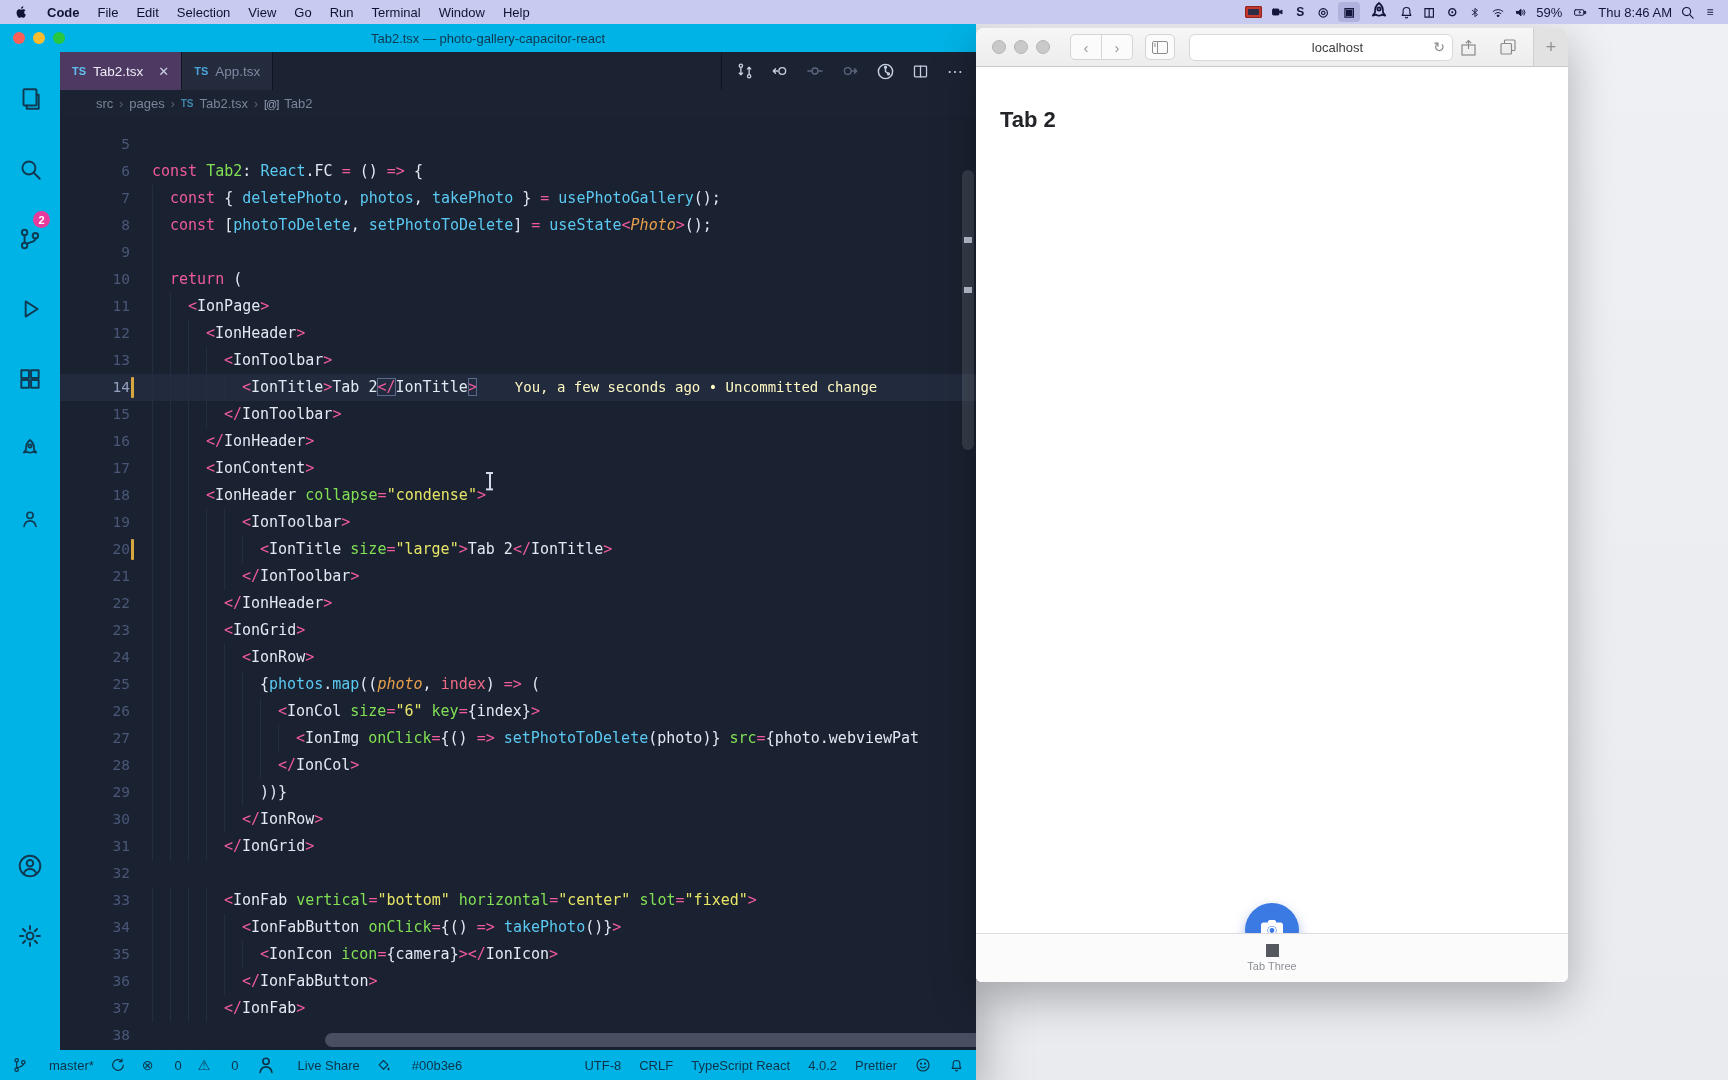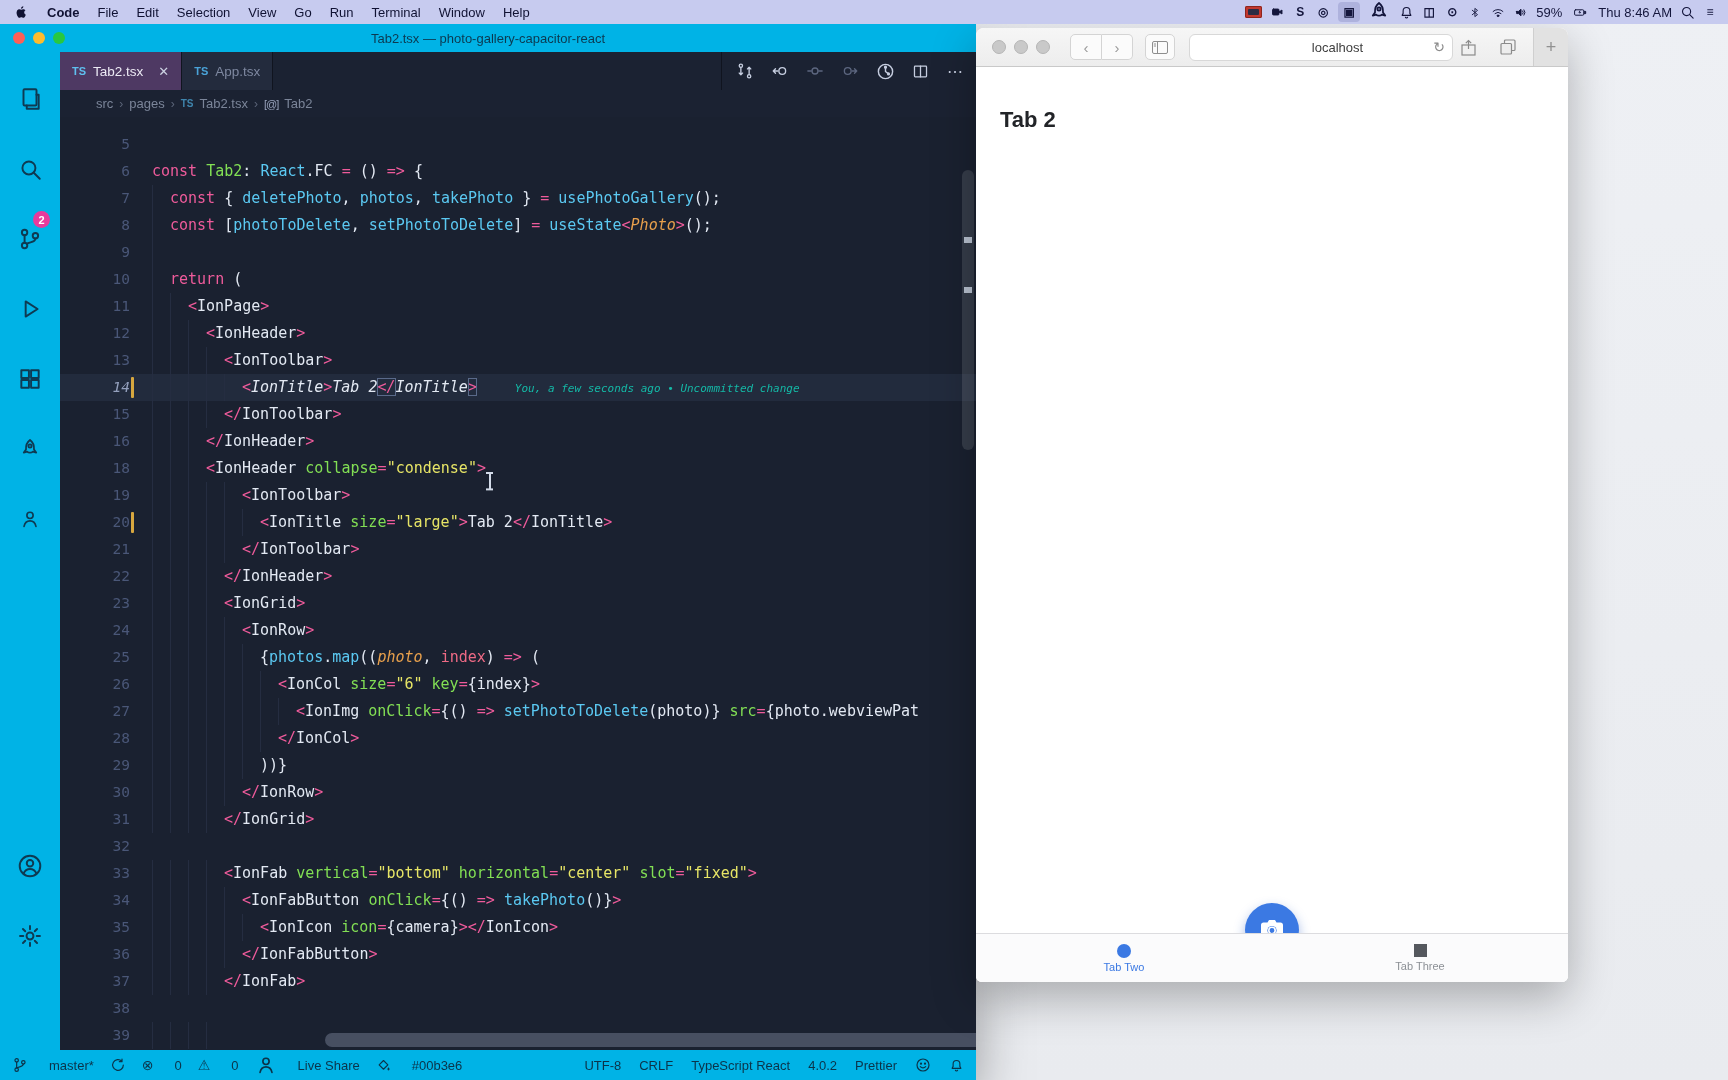--- a/index.html
+++ b/index.html
@@ -48,30 +48,30 @@
   .breadcrumbs{position:absolute;left:60px;top:66px;right:0;height:27px;background:#1b2232;display:flex;
                align-items:center;gap:6px;padding-left:36px;font-size:13px;color:#7b8599;}
   .bc-sep{color:#5b6478;font-size:12px;}
   .bc-ts{font-size:10px;font-weight:bold;color:#3f85ad;}
   .bc-sym{color:#98a2bb;font-size:11px;letter-spacing:-1px;}
   
   .editor{position:absolute;left:60px;top:93px;right:0;bottom:30px;overflow:hidden;background:#1a2130;}
   .code-scroll{position:absolute;left:0;top:0;right:0;bottom:0;overflow:hidden;}
   .lines{position:relative;margin-top:14px;font-family:"DejaVu Sans Mono",monospace;font-size:15px;}
   .line{position:relative;height:27px;line-height:27px;white-space:pre;display:flex;}
-  .line.cur{background:#222b3d;font-style:italic;}
+  .line.cur{background:#222b3d;}
   .gut{flex:0 0 70px;text-align:right;color:#4a5778;padding-right:22px;font-size:14.5px;}
   .line.cur .gut{color:#94a0bd;}
   .modbar{position:absolute;left:71px;top:3px;width:3px;height:21px;background:#d7a73f;border-radius:1px;}
   .codetxt{flex:1;overflow:hidden;}
   .ig{display:inline-block;width:18px;box-shadow:inset 1px 0 0 #252d41;}
   .tk-kw{color:#ef5b9b;} .tk-kwb{color:#ef5b9b;outline:1px solid #5a6a8a;outline-offset:-1px;}
   .tk-pl{color:#e3e9f3;} .tk-cy{color:#5bc9f2;} .tk-gr{color:#82df54;}
   .tk-or{color:#e8a04c;font-style:italic;} .tk-st{color:#e7e566;} .tk-rd{color:#ef6a85;}
-  .blame{color:#14b8a6;margin-left:38px;font-size:11px;}
+  .blame{color:#fef9c3;margin-left:38px;font-size:14px;}
   .vscroll{position:absolute;right:2px;top:53px;width:12px;height:280px;background:rgba(255,255,255,.12);border-radius:6px;}
   .vmark{position:absolute;right:4px;width:8px;height:6px;background:#cfd8e6;opacity:.85;}
   .hscroll{position:absolute;left:265px;width:679px;height:14px;background:rgba(145,156,178,.38);border-radius:7px;bottom:3px;}
   .ibeam{position:absolute;left:426px;top:355px;width:7px;height:20px;color:#d3dbe9;}
   .ibeam:before{content:"";position:absolute;left:3px;top:2px;bottom:2px;width:1.6px;background:#d3dbe9;}
   .ibeam:after{content:"";position:absolute;left:0;right:0;top:0;height:1.6px;background:#d3dbe9;box-shadow:0 16.4px 0 #d3dbe9;}
   
   .statusbar{position:absolute;left:0;bottom:0;width:100%;height:30px;background:#00b3e6;color:#0b3349;
              display:flex;align-items:center;font-size:13px;}
   .sb-left{display:flex;align-items:center;gap:16px;padding-left:12px;}
@@ -337,20 +337,21 @@
             <div class="line"><span class="gut">7</span><span class="codetxt"><span class="ig">&nbsp;&nbsp;</span><span class="tk-kw">const </span><span class="tk-pl">{ </span><span class="tk-cy">deletePhoto</span><span class="tk-pl">, </span><span class="tk-cy">photos</span><span class="tk-pl">, </span><span class="tk-cy">takePhoto</span><span class="tk-pl"> } </span><span class="tk-kw">= </span><span class="tk-cy">usePhotoGallery</span><span class="tk-pl">();</span></span></div>
             <div class="line"><span class="gut">8</span><span class="codetxt"><span class="ig">&nbsp;&nbsp;</span><span class="tk-kw">const </span><span class="tk-pl">[</span><span class="tk-cy">photoToDelete</span><span class="tk-pl">, </span><span class="tk-cy">setPhotoToDelete</span><span class="tk-pl">] </span><span class="tk-kw">= </span><span class="tk-cy">useState</span><span class="tk-kw">&lt;</span><span class="tk-or">Photo</span><span class="tk-kw">&gt;</span><span class="tk-pl">();</span></span></div>
             <div class="line"><span class="gut">9</span><span class="codetxt"><span class="ig">&nbsp;&nbsp;</span></span></div>
             <div class="line"><span class="gut">10</span><span class="codetxt"><span class="ig">&nbsp;&nbsp;</span><span class="tk-kw">return</span><span class="tk-pl"> (</span></span></div>
             <div class="line"><span class="gut">11</span><span class="codetxt"><span class="ig">&nbsp;&nbsp;</span><span class="ig">&nbsp;&nbsp;</span><span class="tk-kw">&lt;</span><span class="tk-pl">IonPage</span><span class="tk-kw">&gt;</span></span></div>
             <div class="line"><span class="gut">12</span><span class="codetxt"><span class="ig">&nbsp;&nbsp;</span><span class="ig">&nbsp;&nbsp;</span><span class="ig">&nbsp;&nbsp;</span><span class="tk-kw">&lt;</span><span class="tk-pl">IonHeader</span><span class="tk-kw">&gt;</span></span></div>
             <div class="line"><span class="gut">13</span><span class="codetxt"><span class="ig">&nbsp;&nbsp;</span><span class="ig">&nbsp;&nbsp;</span><span class="ig">&nbsp;&nbsp;</span><span class="ig">&nbsp;&nbsp;</span><span class="tk-kw">&lt;</span><span class="tk-pl">IonToolbar</span><span class="tk-kw">&gt;</span></span></div>
             <div class="line cur"><span class="gut">14</span><span class="modbar"></span><span class="codetxt"><span class="ig">&nbsp;&nbsp;</span><span class="ig">&nbsp;&nbsp;</span><span class="ig">&nbsp;&nbsp;</span><span class="ig">&nbsp;&nbsp;</span><span class="ig">&nbsp;&nbsp;</span><span class="tk-kw">&lt;</span><span class="tk-pl">IonTitle</span><span class="tk-kw">&gt;</span><span class="tk-pl">Tab 2</span><span class="tk-kwb">&lt;/</span><span class="tk-pl">IonTitle</span><span class="tk-kwb">&gt;</span><span class="blame">You, a few seconds ago • Uncommitted change</span></span></div>
             <div class="line"><span class="gut">15</span><span class="codetxt"><span class="ig">&nbsp;&nbsp;</span><span class="ig">&nbsp;&nbsp;</span><span class="ig">&nbsp;&nbsp;</span><span class="ig">&nbsp;&nbsp;</span><span class="tk-kw">&lt;/</span><span class="tk-pl">IonToolbar</span><span class="tk-kw">&gt;</span></span></div>
             <div class="line"><span class="gut">16</span><span class="codetxt"><span class="ig">&nbsp;&nbsp;</span><span class="ig">&nbsp;&nbsp;</span><span class="ig">&nbsp;&nbsp;</span><span class="tk-kw">&lt;/</span><span class="tk-pl">IonHeader</span><span class="tk-kw">&gt;</span></span></div>
+            <div class="line"><span class="gut">17</span><span class="codetxt"><span class="ig">&nbsp;&nbsp;</span><span class="ig">&nbsp;&nbsp;</span><span class="ig">&nbsp;&nbsp;</span><span class="tk-kw">&lt;</span><span class="tk-pl">IonContent</span><span class="tk-kw">&gt;</span></span></div>
             <div class="line"><span class="gut">18</span><span class="codetxt"><span class="ig">&nbsp;&nbsp;</span><span class="ig">&nbsp;&nbsp;</span><span class="ig">&nbsp;&nbsp;</span><span class="tk-kw">&lt;</span><span class="tk-pl">IonHeader </span><span class="tk-gr">collapse</span><span class="tk-kw">=</span><span class="tk-st">"condense"</span><span class="tk-kw">&gt;</span></span></div>
             <div class="line"><span class="gut">19</span><span class="codetxt"><span class="ig">&nbsp;&nbsp;</span><span class="ig">&nbsp;&nbsp;</span><span class="ig">&nbsp;&nbsp;</span><span class="ig">&nbsp;&nbsp;</span><span class="ig">&nbsp;&nbsp;</span><span class="tk-kw">&lt;</span><span class="tk-pl">IonToolbar</span><span class="tk-kw">&gt;</span></span></div>
             <div class="line"><span class="gut">20</span><span class="modbar"></span><span class="codetxt"><span class="ig">&nbsp;&nbsp;</span><span class="ig">&nbsp;&nbsp;</span><span class="ig">&nbsp;&nbsp;</span><span class="ig">&nbsp;&nbsp;</span><span class="ig">&nbsp;&nbsp;</span><span class="ig">&nbsp;&nbsp;</span><span class="tk-kw">&lt;</span><span class="tk-pl">IonTitle </span><span class="tk-gr">size</span><span class="tk-kw">=</span><span class="tk-st">"large"</span><span class="tk-kw">&gt;</span><span class="tk-pl">Tab 2</span><span class="tk-kw">&lt;/</span><span class="tk-pl">IonTitle</span><span class="tk-kw">&gt;</span></span></div>
             <div class="line"><span class="gut">21</span><span class="codetxt"><span class="ig">&nbsp;&nbsp;</span><span class="ig">&nbsp;&nbsp;</span><span class="ig">&nbsp;&nbsp;</span><span class="ig">&nbsp;&nbsp;</span><span class="ig">&nbsp;&nbsp;</span><span class="tk-kw">&lt;/</span><span class="tk-pl">IonToolbar</span><span class="tk-kw">&gt;</span></span></div>
             <div class="line"><span class="gut">22</span><span class="codetxt"><span class="ig">&nbsp;&nbsp;</span><span class="ig">&nbsp;&nbsp;</span><span class="ig">&nbsp;&nbsp;</span><span class="ig">&nbsp;&nbsp;</span><span class="tk-kw">&lt;/</span><span class="tk-pl">IonHeader</span><span class="tk-kw">&gt;</span></span></div>
             <div class="line"><span class="gut">23</span><span class="codetxt"><span class="ig">&nbsp;&nbsp;</span><span class="ig">&nbsp;&nbsp;</span><span class="ig">&nbsp;&nbsp;</span><span class="ig">&nbsp;&nbsp;</span><span class="tk-kw">&lt;</span><span class="tk-pl">IonGrid</span><span class="tk-kw">&gt;</span></span></div>
             <div class="line"><span class="gut">24</span><span class="codetxt"><span class="ig">&nbsp;&nbsp;</span><span class="ig">&nbsp;&nbsp;</span><span class="ig">&nbsp;&nbsp;</span><span class="ig">&nbsp;&nbsp;</span><span class="ig">&nbsp;&nbsp;</span><span class="tk-kw">&lt;</span><span class="tk-pl">IonRow</span><span class="tk-kw">&gt;</span></span></div>
             <div class="line"><span class="gut">25</span><span class="codetxt"><span class="ig">&nbsp;&nbsp;</span><span class="ig">&nbsp;&nbsp;</span><span class="ig">&nbsp;&nbsp;</span><span class="ig">&nbsp;&nbsp;</span><span class="ig">&nbsp;&nbsp;</span><span class="ig">&nbsp;&nbsp;</span><span class="tk-pl">{</span><span class="tk-cy">photos</span><span class="tk-pl">.</span><span class="tk-cy">map</span><span class="tk-pl">((</span><span class="tk-or">photo</span><span class="tk-pl">, </span><span class="tk-rd">index</span><span class="tk-pl">) </span><span class="tk-kw">=&gt; </span><span class="tk-pl">(</span></span></div>
             <div class="line"><span class="gut">26</span><span class="codetxt"><span class="ig">&nbsp;&nbsp;</span><span class="ig">&nbsp;&nbsp;</span><span class="ig">&nbsp;&nbsp;</span><span class="ig">&nbsp;&nbsp;</span><span class="ig">&nbsp;&nbsp;</span><span class="ig">&nbsp;&nbsp;</span><span class="ig">&nbsp;&nbsp;</span><span class="tk-kw">&lt;</span><span class="tk-pl">IonCol </span><span class="tk-gr">size</span><span class="tk-kw">=</span><span class="tk-st">"6"</span><span class="tk-pl"> </span><span class="tk-gr">key</span><span class="tk-kw">=</span><span class="tk-pl">{index}</span><span class="tk-kw">&gt;</span></span></div>
             <div class="line"><span class="gut">27</span><span class="codetxt"><span class="ig">&nbsp;&nbsp;</span><span class="ig">&nbsp;&nbsp;</span><span class="ig">&nbsp;&nbsp;</span><span class="ig">&nbsp;&nbsp;</span><span class="ig">&nbsp;&nbsp;</span><span class="ig">&nbsp;&nbsp;</span><span class="ig">&nbsp;&nbsp;</span><span class="ig">&nbsp;&nbsp;</span><span class="tk-kw">&lt;</span><span class="tk-pl">IonImg </span><span class="tk-gr">onClick</span><span class="tk-kw">=</span><span class="tk-pl">{() </span><span class="tk-kw">=&gt; </span><span class="tk-cy">setPhotoToDelete</span><span class="tk-pl">(photo)} </span><span class="tk-gr">src</span><span class="tk-kw">=</span><span class="tk-pl">{photo.webviewPat</span></span></div>
@@ -491,24 +492,20 @@
     <div class="saf-content">
       <div class="app-title">Tab 2</div>
       <div class="fab">
         <svg width="24" height="22" viewBox="0 0 24 22">
             <path fill="#fff" d="M9 1 7.5 3.5H3.5C2 3.5 1 4.5 1 6v11.5C1 19 2 20 3.5 20h17c1.5 0 2.5-1 2.5-2.5V6c0-1.5-1-2.5-2.5-2.5h-4L15 1H9z"></path>
             <circle cx="12" cy="11.5" r="4.6" fill="#3b79e3"></circle>
             <circle cx="12" cy="11.5" r="3.2" fill="none" stroke="#fff" stroke-width="1.6"></circle>
           </svg>
       </div>
       <div class="ion-tabbar" id="ion-tabbar">
-          <div class="ion-tab active">
-            <span class="shape circle"></span>
-               <span>Tab Two</span>
-          </div>
           <div class="ion-tab">
             <span class="shape square"></span>
                <span>Tab Three</span>
           </div>
         </div>
     </div>
   </div>
 
 </div>
 

